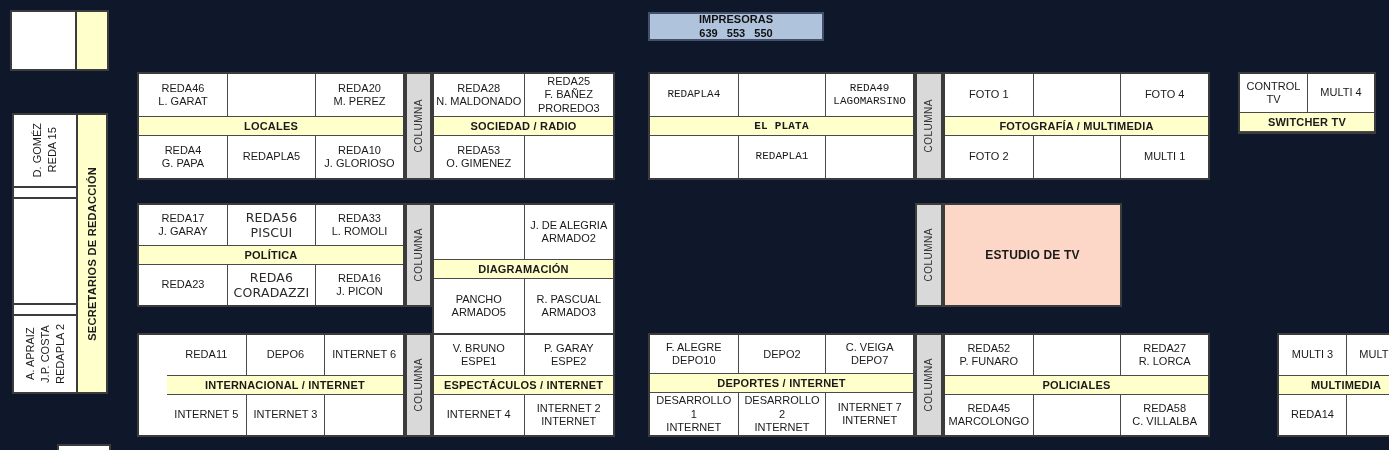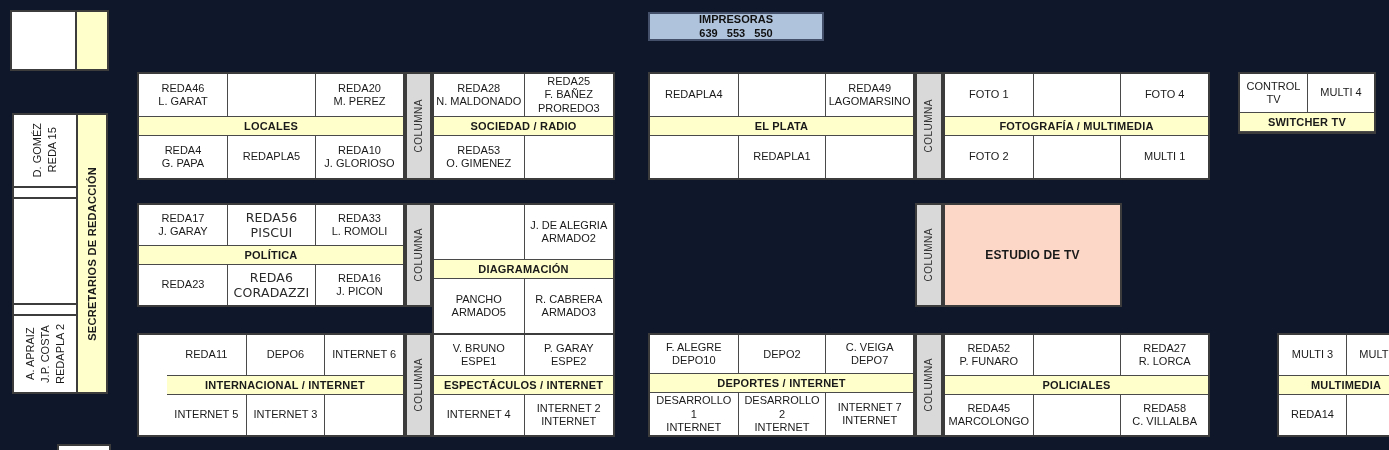--- a/index.html
+++ b/index.html
@@ -141,21 +141,21 @@
 F. BAÑEZ
 PROREDO3</div>
       </div>
       <div class="theader">SOCIEDAD / RADIO</div>
       <div class="trow">
         <div class="tcell">REDA53
 O. GIMENEZ</div>
         <div class="tcell"></div>
       </div>
     </div>
-  <div class="ftable" style="left: 648px; top: 72px; width: 267px; height: 108px; --cols: 3;">
+  <div class="ftable" style="left: 648px; top: 72px; width: 267px; height: 108px; font-family: Liberation Mono, monospace; --cols: 3;">
       <div class="trow">
         <div class="tcell">REDAPLA4</div>
         <div class="tcell"></div>
         <div class="tcell">REDA49
 LAGOMARSINO</div>
       </div>
       <div class="theader">EL PLATA</div>
       <div class="trow">
         <div class="tcell"></div>
         <div class="tcell">REDAPLA1</div>
@@ -210,21 +210,21 @@
   <div class="ftable" style="left: 432px; top: 203px; width: 183px; height: 132px; --cols: 2;">
       <div class="trow">
         <div class="tcell"></div>
         <div class="tcell">J. DE ALEGRIA
 ARMADO2</div>
       </div>
       <div class="theader">DIAGRAMACIÓN</div>
       <div class="trow">
         <div class="tcell">PANCHO
 ARMADO5</div>
-        <div class="tcell">R. CABRERA
+        <div class="tcell">R. PASCUAL
 ARMADO3</div>
       </div>
     </div>
   <div class="columna" style="left:915px;top:203px;width:28px;height:104px;">
     <span class="vtext">COLUMNA</span>
   </div>
   <div class="estudio">
     <span>ESTUDIO DE TV</span>
   </div>
 

